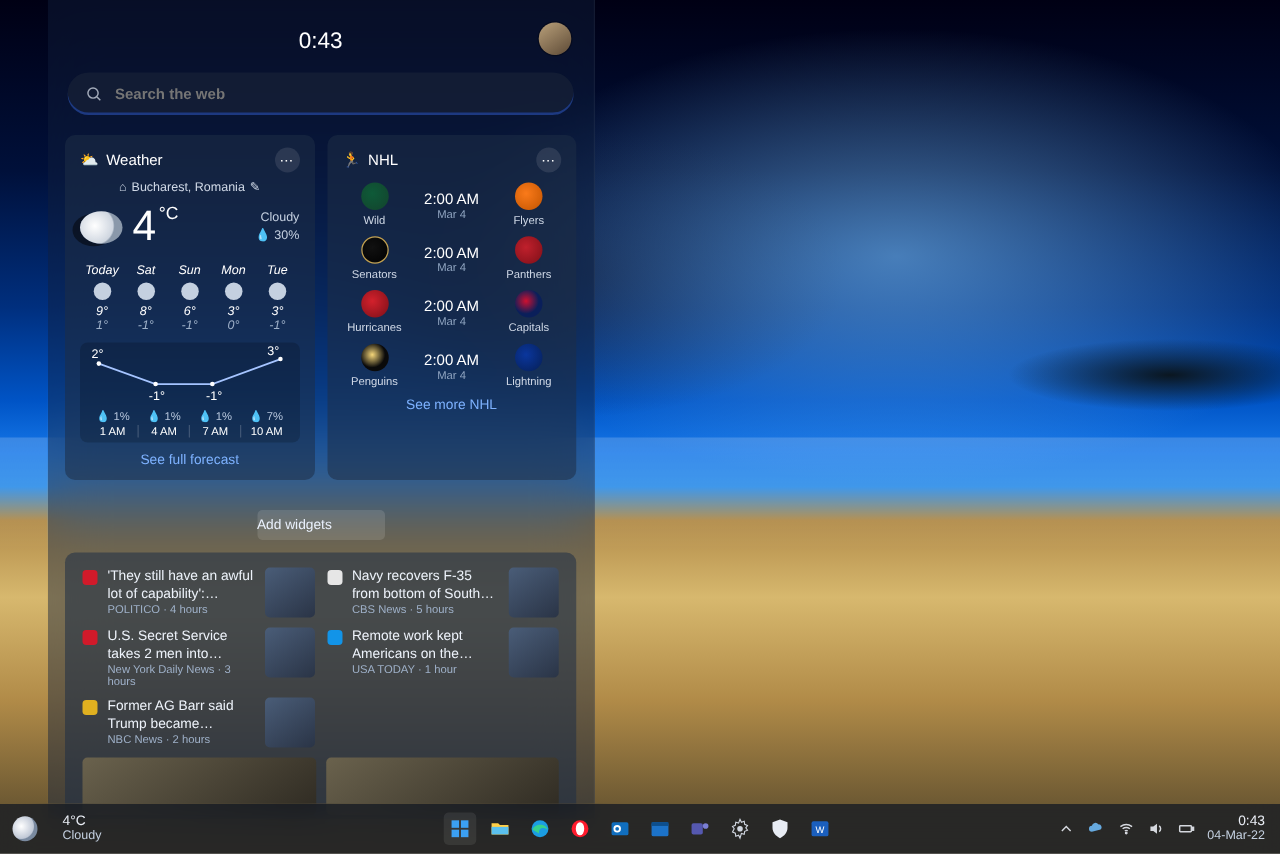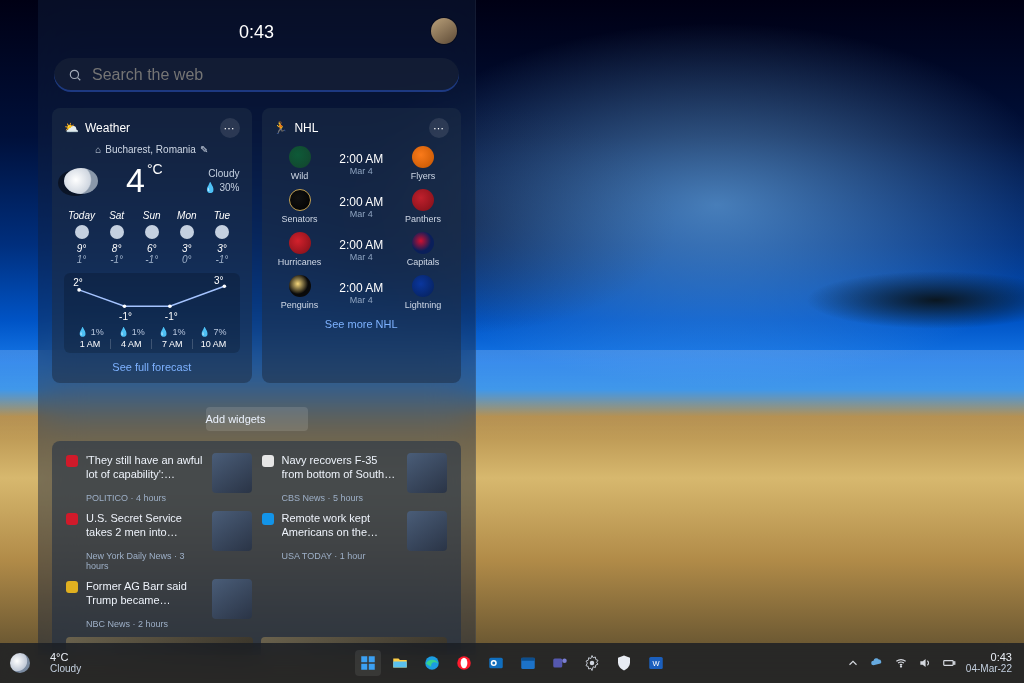--- a/index.html
+++ b/index.html
@@ -35,32 +35,32 @@
     overflow:hidden;
   }
   .wp-header{display:flex;align-items:center;justify-content:center;position:relative;height:28px;margin-bottom:12px;}
   .wp-time{font-size:18px;font-weight:500;}
   .wp-avatar{position:absolute;right:4px;top:0;width:26px;height:26px;border-radius:50%;background:linear-gradient(145deg,#b9a07a,#5d4a36);box-shadow:0 0 0 1px rgba(0,0,0,.3);}
 
   .wp-search{display:flex;align-items:center;height:34px;margin:0 2px 16px 2px;padding:0 14px;
     background:rgba(25,35,55,.65);border-radius:17px;box-shadow:inset 0 -2px 0 #2f6bff60;
     color:#c8d0dc;}
   .wp-search .icon{width:14px;height:14px;margin-right:10px;opacity:.8}
-  .wp-search input{flex:1;background:none;border:none;outline:none;color:#c8d0dc;font-size:16px;}
+  .wp-search input{flex:1;background:none;border:none;outline:none;color:#c8d0dc;font-size:12px;font-weight:bold;}
 
   .wp-row{display:flex;gap:10px;}
   .card{background:rgba(30,45,70,.55);border-radius:8px;padding:10px 12px;font-size:11px;}
   .card-title{display:flex;align-items:center;gap:6px;font-size:12px;font-weight:500;margin-bottom:6px;}
   .card-title .more{margin-left:auto;width:20px;height:20px;border-radius:50%;background:rgba(255,255,255,.1);display:flex;align-items:center;justify-content:center;font-size:11px;letter-spacing:1px;}
   .small{font-size:10px;color:#c4d0e0;}
 
   
   .weather{flex:1 1 49%;}
   .weather-loc{display:flex;align-items:center;justify-content:center;gap:4px;font-size:10px;color:#cfd8e6;}
-  .weather-now{display:flex;align-items:center;margin:6px 0 10px 0;gap:20px;}
+  .weather-now{display:flex;align-items:center;margin:6px 0 10px 0;}
   .weather-icon{width:34px;height:26px;border-radius:50%;
      background:radial-gradient(circle at 35% 45%, #fff, #cfd6e0 55%, #8a98aa 60%);box-shadow:-6px 2px 0 0 #0007;}
   .weather-temp{font-size:34px;font-weight:300;margin-left:8px;}
   .weather-unit{font-size:14px;vertical-align:top;padding-left:2px;}
   .weather-cond{margin-left:auto;text-align:right;line-height:14px;}
   .forecast-days{display:flex;justify-content:space-between;text-align:center;margin-bottom:8px;font-style:italic;}
   .fd{flex:1;font-size:10px;}
   .fd .hi{margin-top:3px;} .fd .lo{color:#9eb0c8;}
   .fd-icon{width:14px;height:14px;margin:4px auto;border-radius:50%;background:#c4d0e0;}
   .hourly{background:rgba(0,0,0,.18);border-radius:6px;padding:6px 6px 4px 6px;}
@@ -87,21 +87,21 @@
 
   
   .stories{padding:12px 14px 8px 14px;}
   .stories h3{font-size:12px;font-weight:500;margin-bottom:10px;}
   .story-grid{display:grid;grid-template-columns:1fr 1fr;gap:8px 10px;}
   .story{display:flex;gap:8px;align-items:flex-start;}
   .story .src-dot{width:12px;height:12px;border-radius:3px;flex:0 0 12px;margin-top:2px;}
   .story .txt{flex:1;min-width:0;}
   .story-title{font-size:11px;line-height:14px;color:#eef3fb;
      display:-webkit-box;-webkit-line-clamp:2;-webkit-box-orient:vertical;overflow:hidden;}
-  .story-meta{font-size:9px;color:#9eb0c8;margin-top:12px;}
+  .story-meta{font-size:9px;color:#9eb0c8;margin-top:0;}
   .story-thumb{width:40px;height:40px;border-radius:4px;flex:0 0 40px;
      background:linear-gradient(145deg,#4a5d78,#2a3446);}
 
   .strip{display:flex;gap:8px;margin-top:8px;}
   .strip div{flex:1;height:46px;border-radius:4px;
      background:linear-gradient(145deg,#6a624d,#2e2a22);}
 
   
   .taskbar{
     position:absolute;left:0;right:0;bottom:0;height:40px;

